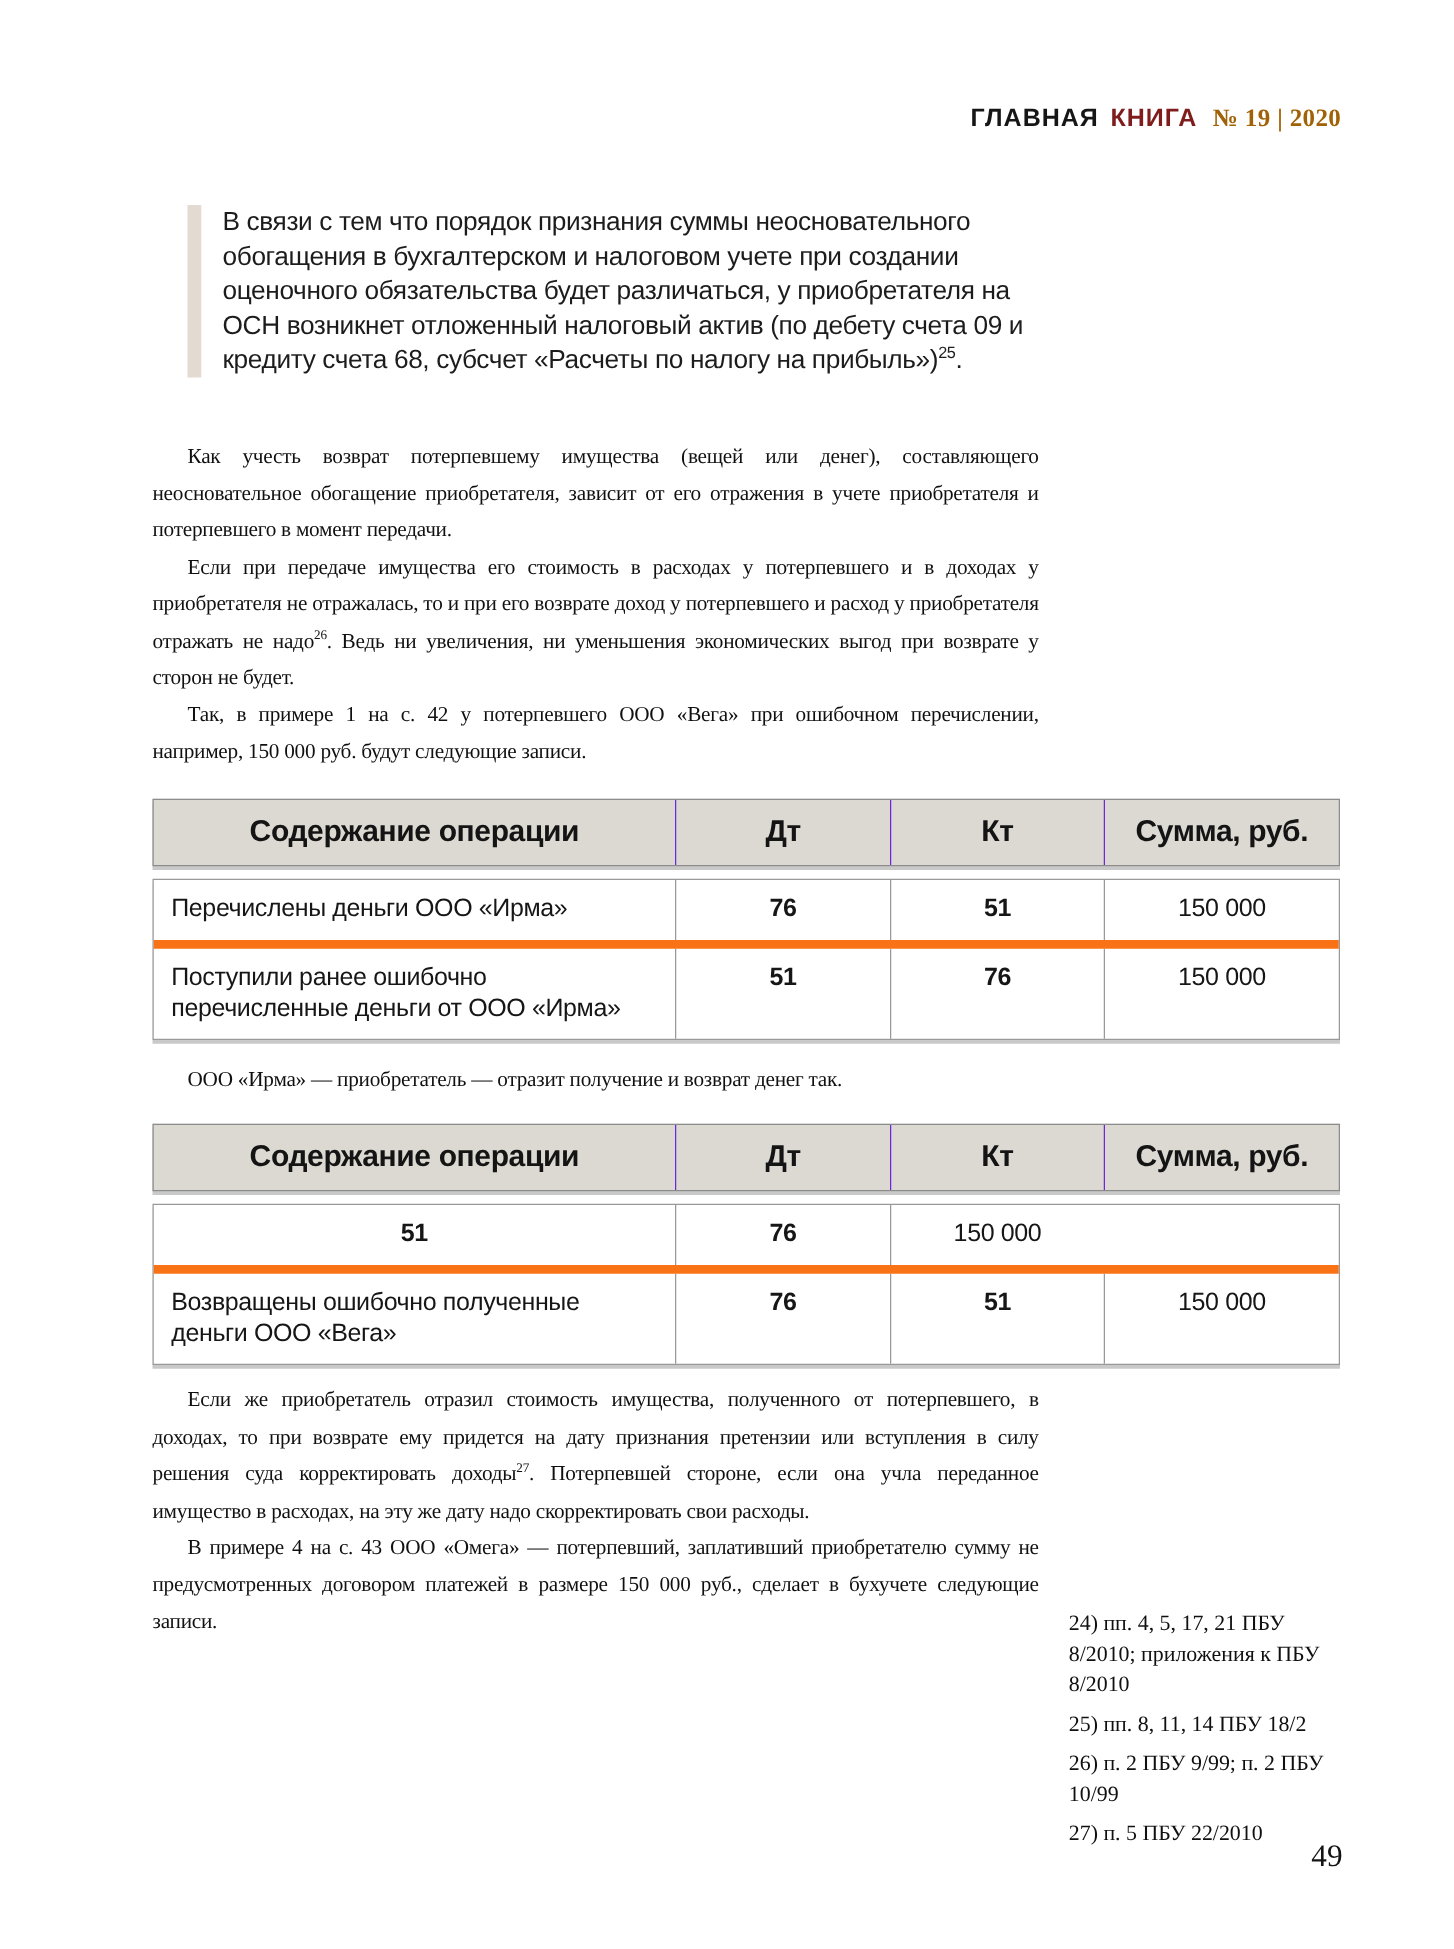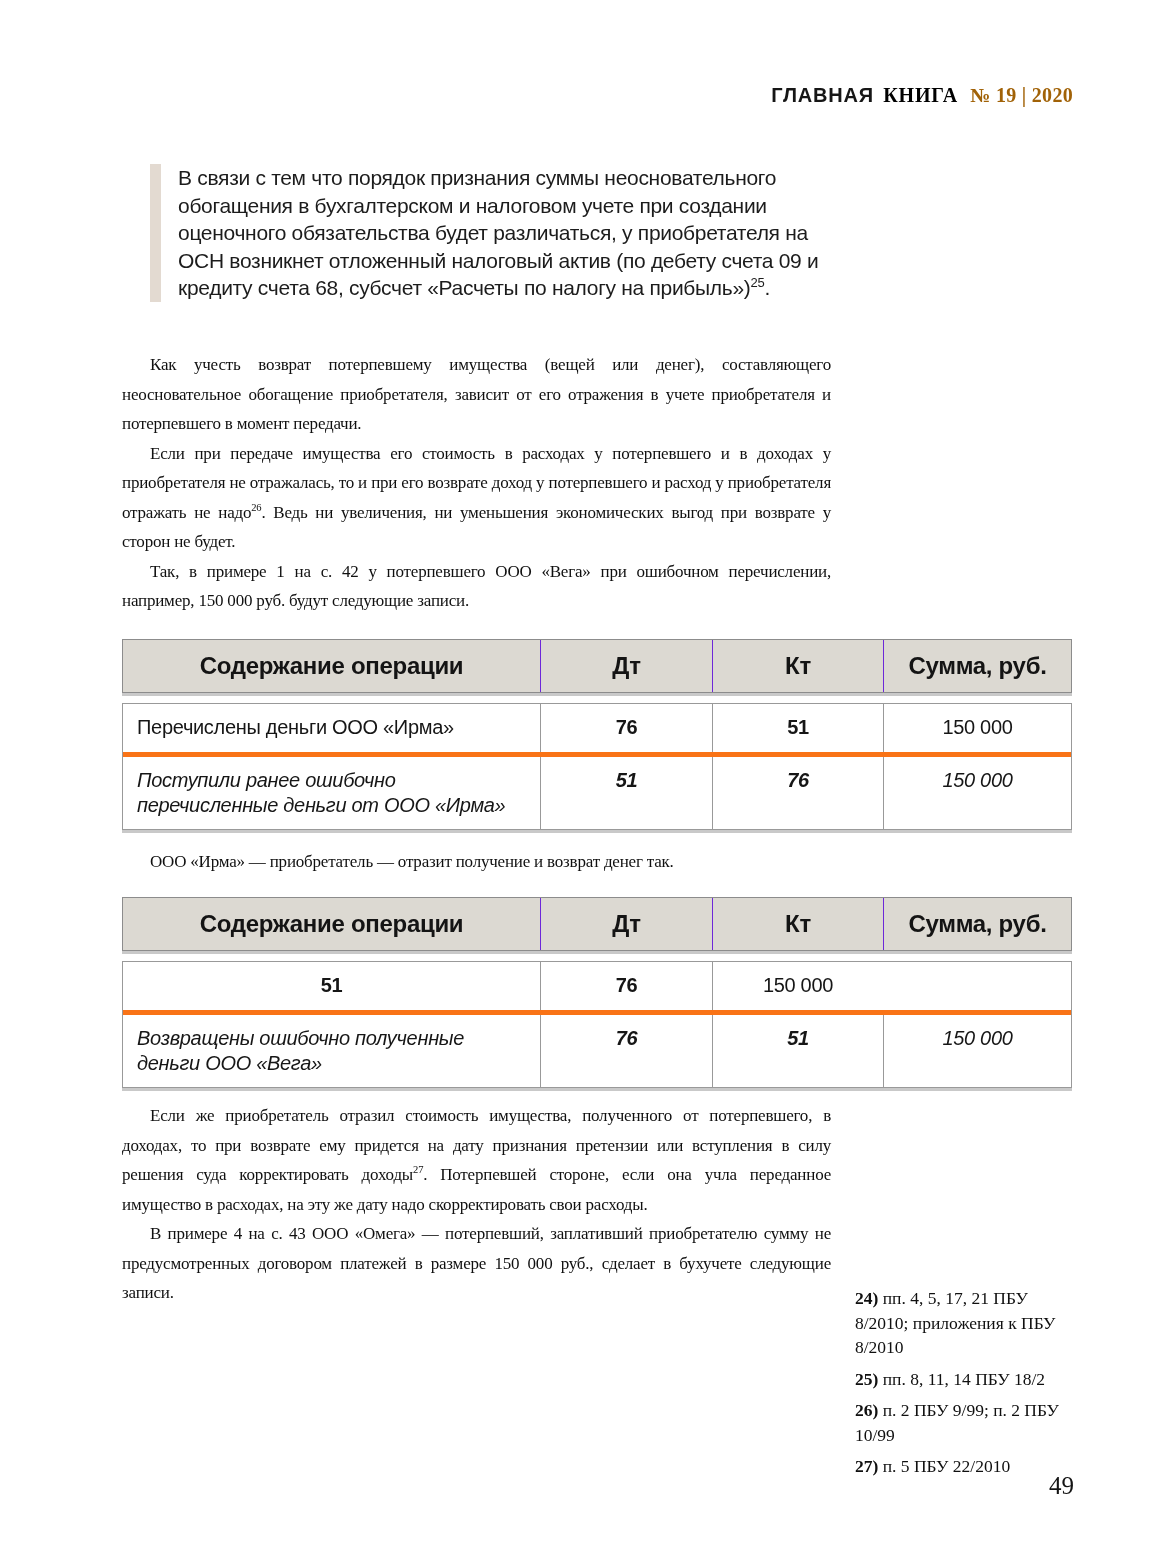--- a/index.html
+++ b/index.html
@@ -84,21 +84,21 @@
   .optable .tbody {
     margin-top:10px;
     border:1px solid #999;
     box-shadow:0 3px 0 #c9c9c9;
     background:#fff;
   }
   .optable .tr {
     display:grid;
     grid-template-columns:417px 172px 171px 1fr;
   }
-  .optable .tr + .tr { border-top:5px solid #f97316;font-style:italic; }
+  .optable .tr + .tr { border-top:7px solid #f97316; }
   .optable .td {
     padding:11px 10px;
     font-size:20px; line-height:25px; letter-spacing:-.3px;
     text-align:center;
     color:#161616;
     min-height:26px;
   }
   .optable .td + .td { border-left:1px solid #999; }
   .optable .td.first { text-align:left; padding-left:14px; padding-right:18px; }
   .optable .td.acct { font-weight:bold; }
@@ -107,36 +107,36 @@
   .t2-before { height:21px; }
   .t2-after { height:13px; }
 
   
   .footnotes {
     position:absolute; left:855px; top:1286px; width:228px;
     font-size:17.5px; line-height:24.5px;
     color:#101010;
   }
   .footnote { margin:0 0 7px 0; }
-  .fn-num { font-weight:bold; }
+  .fn-num { font-weight:normal; }
 
   
   .pageno {
     position:absolute; top:1472px; right:89px;
     font-size:25px; color:#141414;
   }
 </style>
 </head>
 <body>
 
 <div class="page">
 
   <header class="masthead">
     <span class="brand-black">ГЛАВНАЯ</span>
-    <span class="brand-accent" style="color: #000000; font-family: Liberation Serif, serif;">КНИГА</span>
+    <span class="brand-accent" style="color: #7f1d1d;">КНИГА</span>
     <span class="issue">№ 19 | 2020</span>
   </header>
 
   <aside class="quote">
     <p><span>В связи с тем что порядок признания суммы неосновательного обогащения в бухгалтерском и налоговом учете при создании оценочного обязательства будет различаться, у приобретателя на ОСН возникнет отложенный налоговый актив (по дебету счета 09 и кредиту счета 68, субсчет «Расчеты по налогу на прибыль»)</span><sup>25</sup><span>.</span></p>
   </aside>
 
   <main class="content">
 
     <p class="body-p"><span>Как учесть возврат потерпевшему имущества (вещей или денег), составляющего неосновательное обогащение приобретателя, зависит от его отражения в учете приобретателя и потерпевшего в момент передачи.</span></p>

